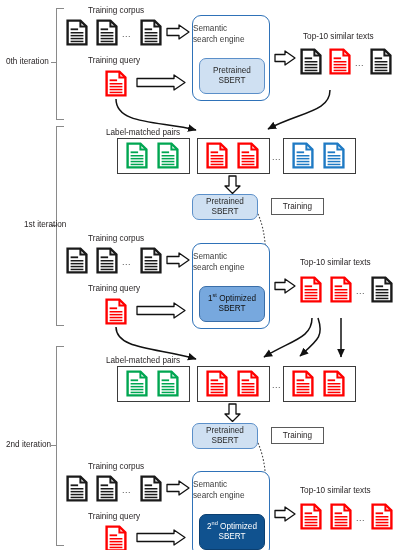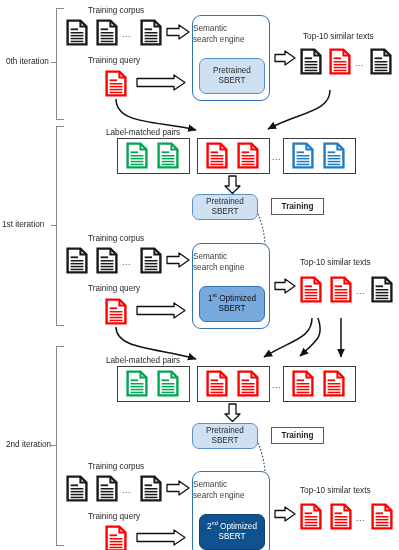--- a/index.html
+++ b/index.html
@@ -25,21 +25,21 @@
 
   .sbert-pre{background:#cfe0f2;border:1.2px solid #5b8fc9;color:#2a2a2a;}
   .sbert-opt1{background:#77a8de;border:1.2px solid #3a6ea8;color:#111;}
   .sbert-opt2{background:#10528f;border:1.2px solid #0b3f70;color:#fff;}
 
   
   .prebox{position:absolute;border-radius:7px;background:#cfe0f2;border:1.2px solid #5b8fc9;box-sizing:border-box;
           display:flex;align-items:center;justify-content:center;text-align:center;font-size:8.2px;line-height:10.5px;color:#2a2a2a;}
 
   .trainbox{position:absolute;border:1px solid #5a5a5a;background:#fff;box-sizing:border-box;
-            display:flex;align-items:center;justify-content:center;font-size:8.2px;color:#231f20;font-weight:bold;}
+            display:flex;align-items:center;justify-content:center;font-size:8.2px;color:#231f20;}
 
   
   .pairbox{position:absolute;border:1.3px solid #3b3b3b;background:#fff;box-sizing:border-box;}
 
   .ell{position:absolute;font-size:9px;letter-spacing:0.5px;color:#4a4a4a;}
 
   
   .barrow{position:absolute;}
   .barrow svg{display:block;}
 
@@ -77,21 +77,21 @@
 
     <path d="M258,443 C266,461 268,487 262,500" fill="none" stroke="#444" stroke-width="1.1" stroke-dasharray="1.6,1.8" marker-end="url(#ahd)"></path>
   </svg>
 
   <div class="bracket" style="left:56px;top:8px;height:110px;"></div>
   <div class="bracket-tick" style="left:51px;top:62px;"></div>
   <div class="iterlbl" style="left:6px;top:57px;">0th iteration</div>
 
   <div class="bracket" style="left:56px;top:126px;height:198px;"></div>
   <div class="bracket-tick" style="left:51px;top:225px;"></div>
-  <div class="iterlbl" style="left:2px;top:220px;">1st iteration</div>
+  <div class="iterlbl" style="left:24px;top:220px;">1st iteration</div>
 
   <div class="bracket" style="left:56px;top:346px;height:198px;"></div>
   <div class="bracket-tick" style="left:51px;top:445px;"></div>
   <div class="iterlbl" style="left:6px;top:440px;">2nd iteration</div>
 
   <div class="lbl" style="left:88px;top:6px;">Training corpus</div>
 
   <div class="doc" style="left:66px;top:19px;">
       <svg viewBox="0 0 22 27" xmlns="http://www.w3.org/2000/svg">
         <path d="M1.6,1.6 L14.4,1.6 L20.4,7.4 L20.4,25.4 L1.6,25.4 Z" fill="#ffffff" stroke="#1a1a1a" stroke-width="2.4" stroke-linejoin="miter"></path>

